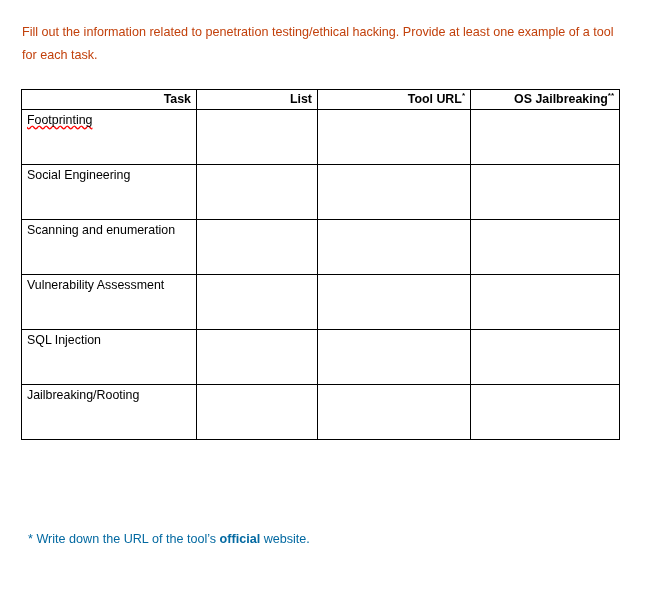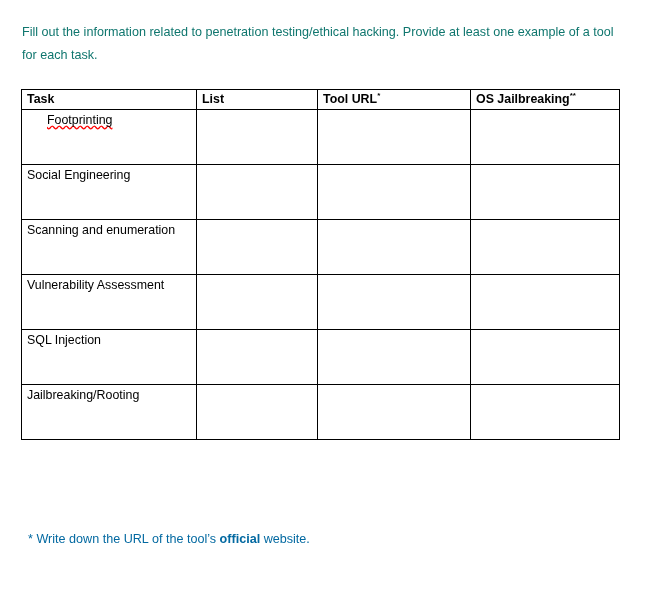--- a/index.html
+++ b/index.html
@@ -24,21 +24,21 @@
     height: 604px;
   }
 
   .intro {
     position: absolute;
     left: 22px;
     top: 8px;
     width: 604px;
     font-size: 12.6px;
     line-height: 23px;
-    color: #0f766e;
+    color: #c2410c;
   }
 
   .doc-table {
     position: absolute;
     left: 21px;
     top: 89px;
     width: 598px;
     border-collapse: collapse;
     table-layout: fixed;
   }
@@ -49,40 +49,40 @@
     padding: 2px 5px 2px 5px;
     font-size: 12.4px;
     text-align: left;
   }
   .doc-table th {
     font-weight: bold;
     height: 17px;
     line-height: 17px;
     padding-top: 1px;
     padding-bottom: 1px;
+    text-align: right;
   }
   .doc-table td {
     height: 50px;
     line-height: 17px;
   }
   .col-task   { width: 175px; }
   .col-tool   { width: 121px; }
   .col-url    { width: 153px; }
   .col-os     { width: 149px; }
 
   .sup {
     font-size: 8px;
     vertical-align: super;
     line-height: 0;
   }
 
   .misspelled {
     text-decoration: underline wavy #ff0000;
     text-decoration-skip-ink: none;
-    margin-left: 20px;
     -webkit-text-decoration: underline wavy #ff0000;
   }
 
   .footnotes {
     position: absolute;
     left: 28px;
     top: 518px;
     width: 590px;
   }
   .footnote {

